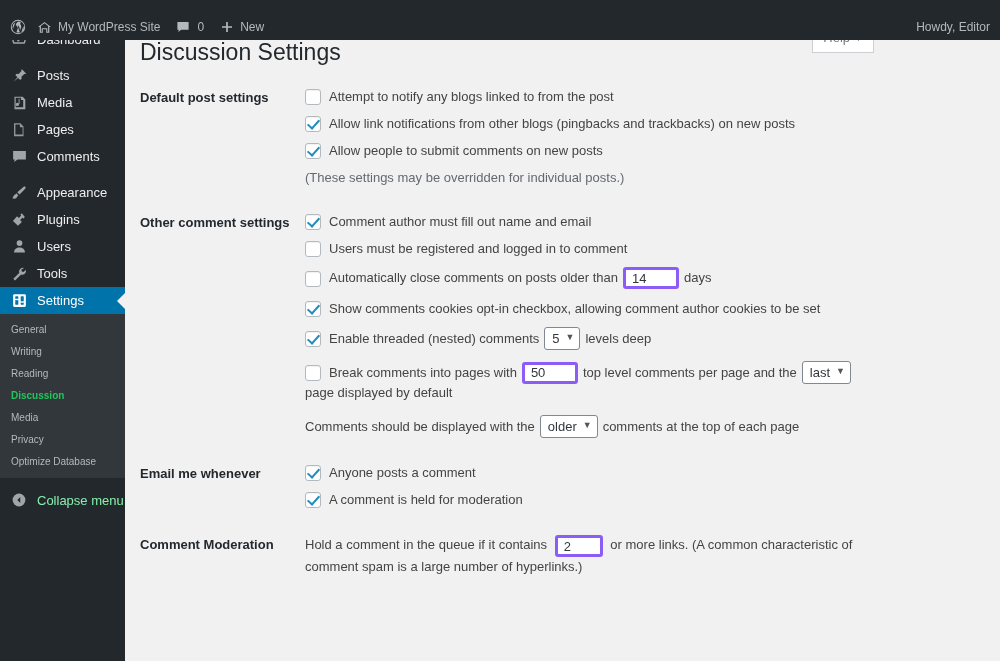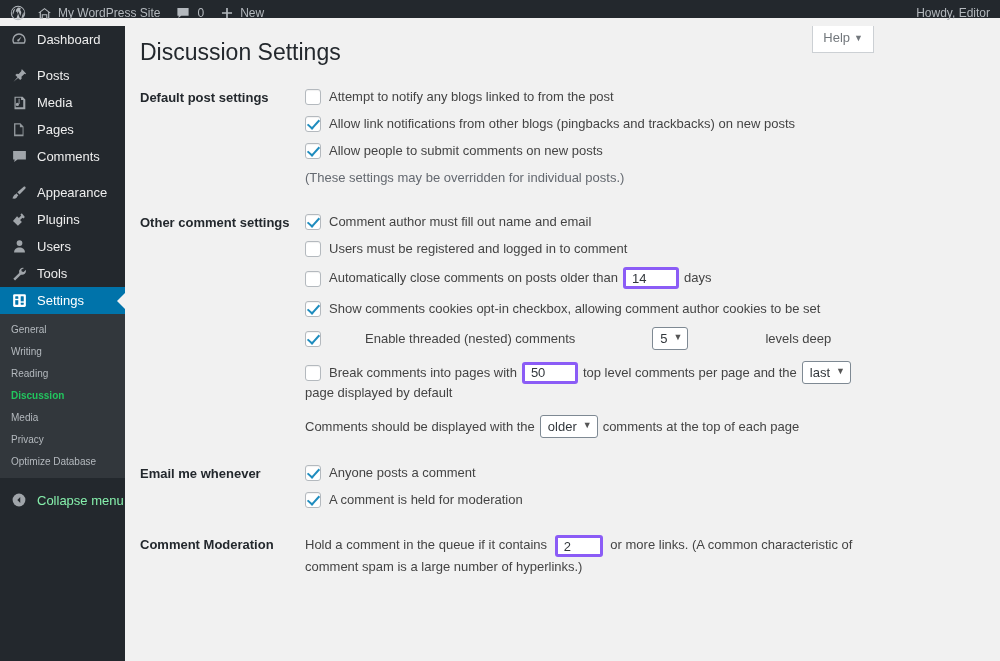--- a/index.html
+++ b/index.html
@@ -8,25 +8,25 @@
     width: 1000px; height: 661px;
     overflow: hidden;
     background: #f1f1f1;
     font-family: "Liberation Sans", "DejaVu Sans", sans-serif;
     -webkit-font-smoothing: antialiased;
   }
 
   
   #adminbar {
     position: absolute; top: 0; left: 0;
-    width: 1000px; height: 18px;
+    width: 1000px; height: 40px;
     background: #23282d;
     color: #b4b9be;
     font-size: 12px;
-    display: flex; align-items: flex-start;
+    display: flex; align-items: flex-end;
     z-index: 50;
   }
   .ab-item {
     display: flex; align-items: center;
     height: 26px; padding: 0 8px;
     color: #b4b9be; text-decoration: none;
     white-space: nowrap;
   }
   .ab-item .ab-label { line-height: 26px; }
   .ab-ico { display: inline-flex; align-items: center; justify-content: center; }
@@ -452,21 +452,21 @@
             <input class="tinput w-mid" type="text" value="14" style="">
             <span class="sp"></span>
             <span>days</span>
           </div>
 
           <div class="cb-row">
             <span class="cb checked"></span>
             <span class="cb-text">Show comments cookies opt-in checkbox, allowing comment author cookies to be set</span>
           </div>
 
-          <div class="cb-row inline-wrap" style="margin-bottom:11px;gap:36px;">
+          <div class="cb-row inline-wrap" style="margin-bottom:11px;">
             <span class="cb checked"></span>
             <span class="cb-text">Enable threaded (nested) comments</span>
             <span class="sp"></span>
             <span class="sel">
               <span>5</span>
               <span class="sel-caret">▼</span>
             </span>
             <span class="sp"></span>
             <span>levels deep</span>
           </div>

